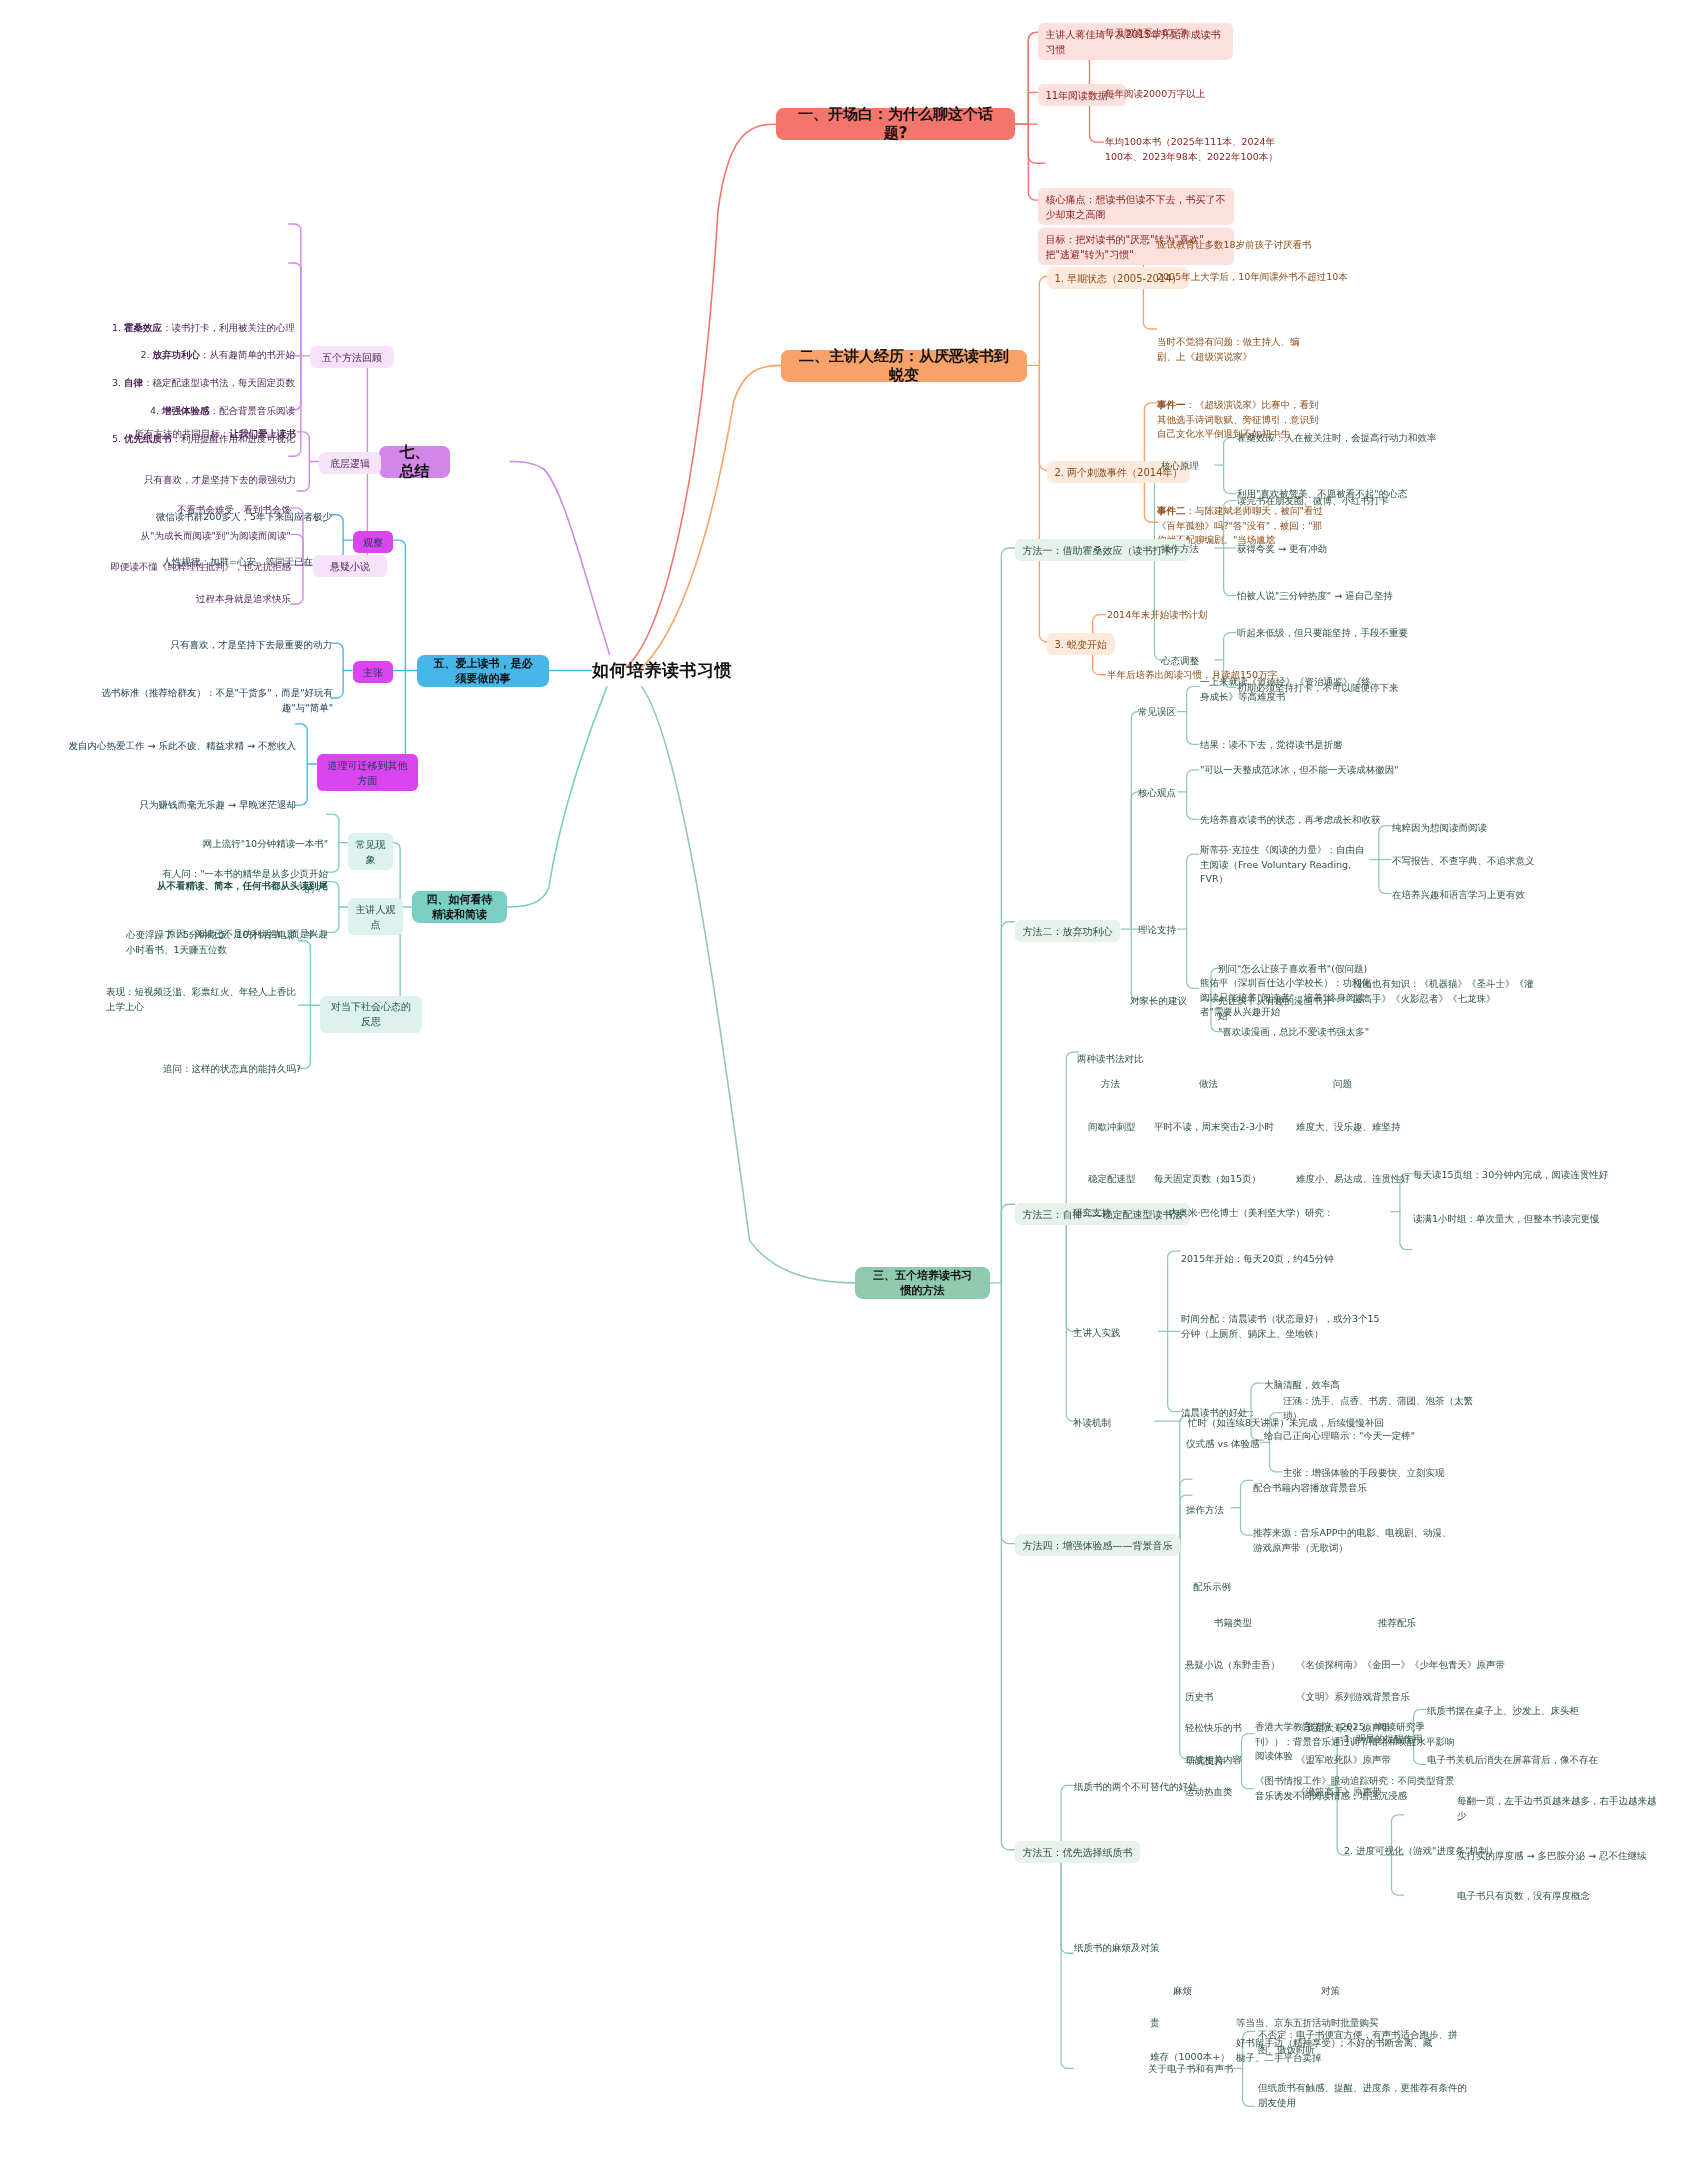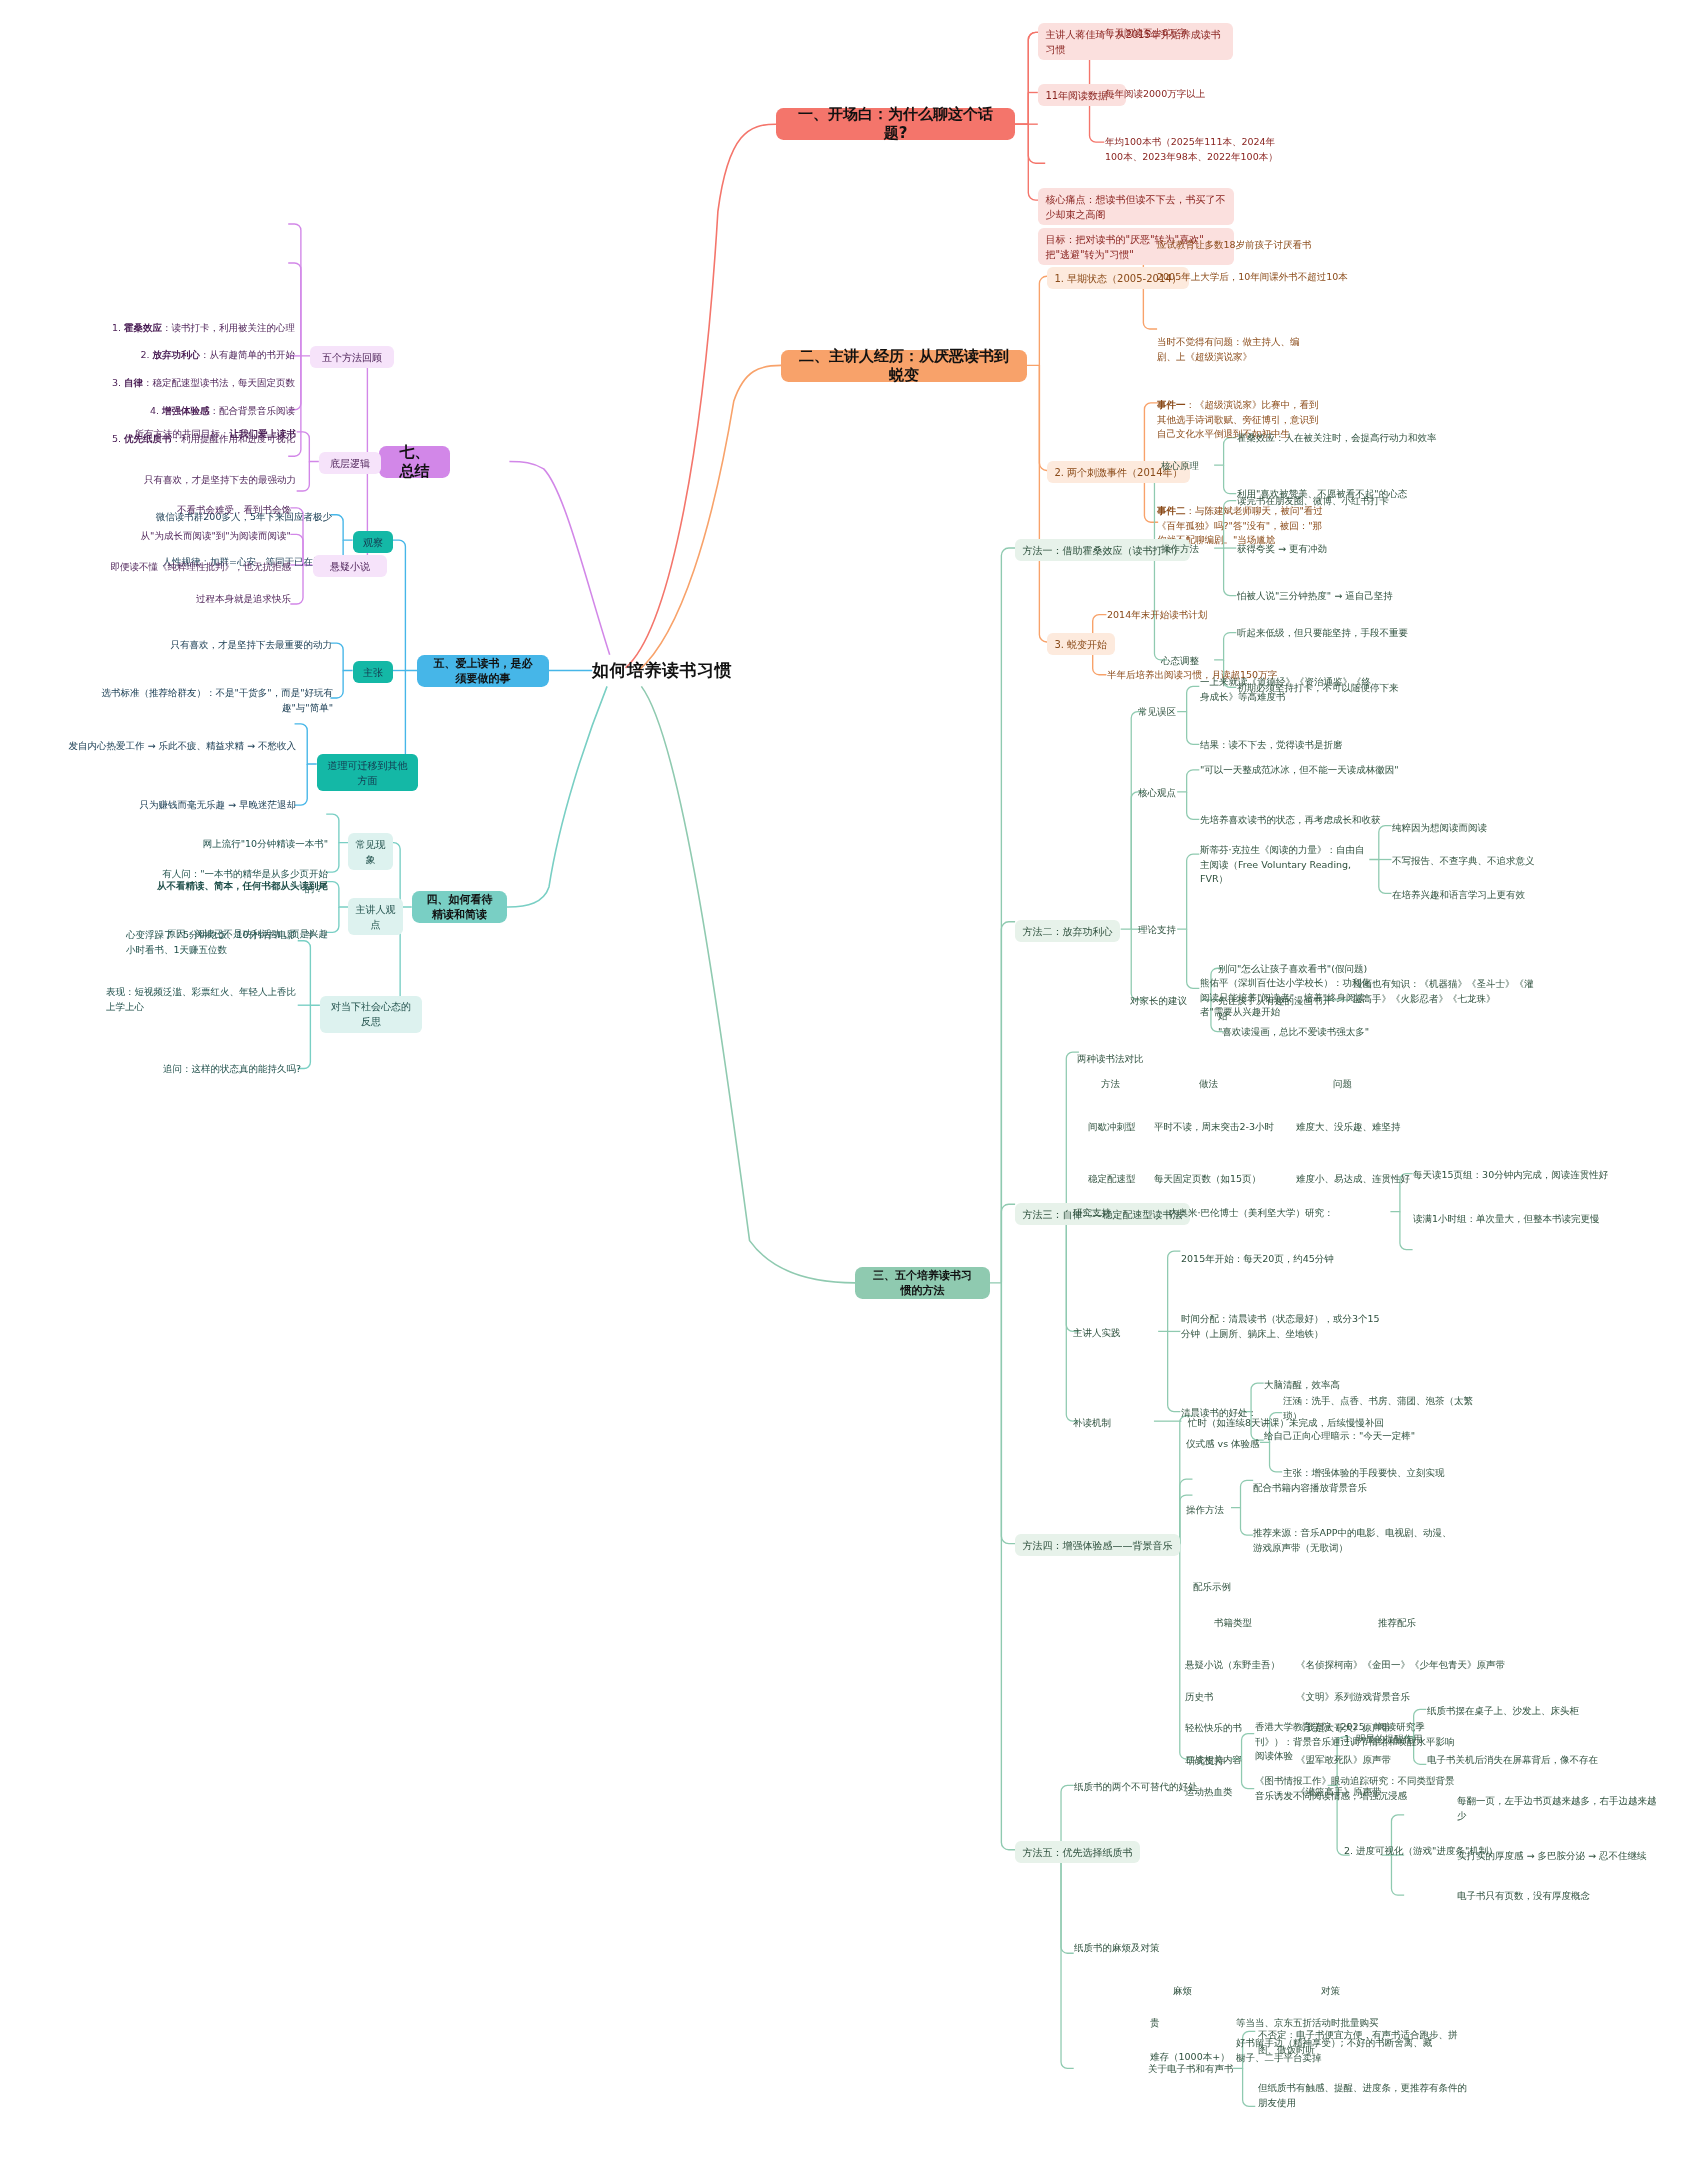--- a/index.html
+++ b/index.html
@@ -22,21 +22,21 @@
   .c-tea   {background:#79cfc4;}
   .c-blu   {background:#46b6e8;}
   .c-pur   {background:#d287e8;}
 
   
   .pill2{border-radius:5.8px;padding:3.7px 7.4px;font-size:10px;color:#2b2b2b;display:inline-block;}
   .s-red {background:#fbe0de;}
   .s-org {background:#fdeadd;}
   .s-grn {background:#e7f2ea;}
   .s-tea {background:#ddf2ef;}
-  .s-blu {background:#14b8a6;}
+  .s-blu {background:#d946ef;}
   .s-pur {background:#f6e3fa;}
 
   
   .leaf{font-size:9.5px;line-height:1.55;}
   .t-red{color:#8a2420;}
   .t-org{color:#8a4a18;}
   .t-grn{color:#2d4f3c;}
   .t-tea{color:#1f4f4a;}
   .t-blu{color:#14384f;}
   .t-pur{color:#4a1e55;}

